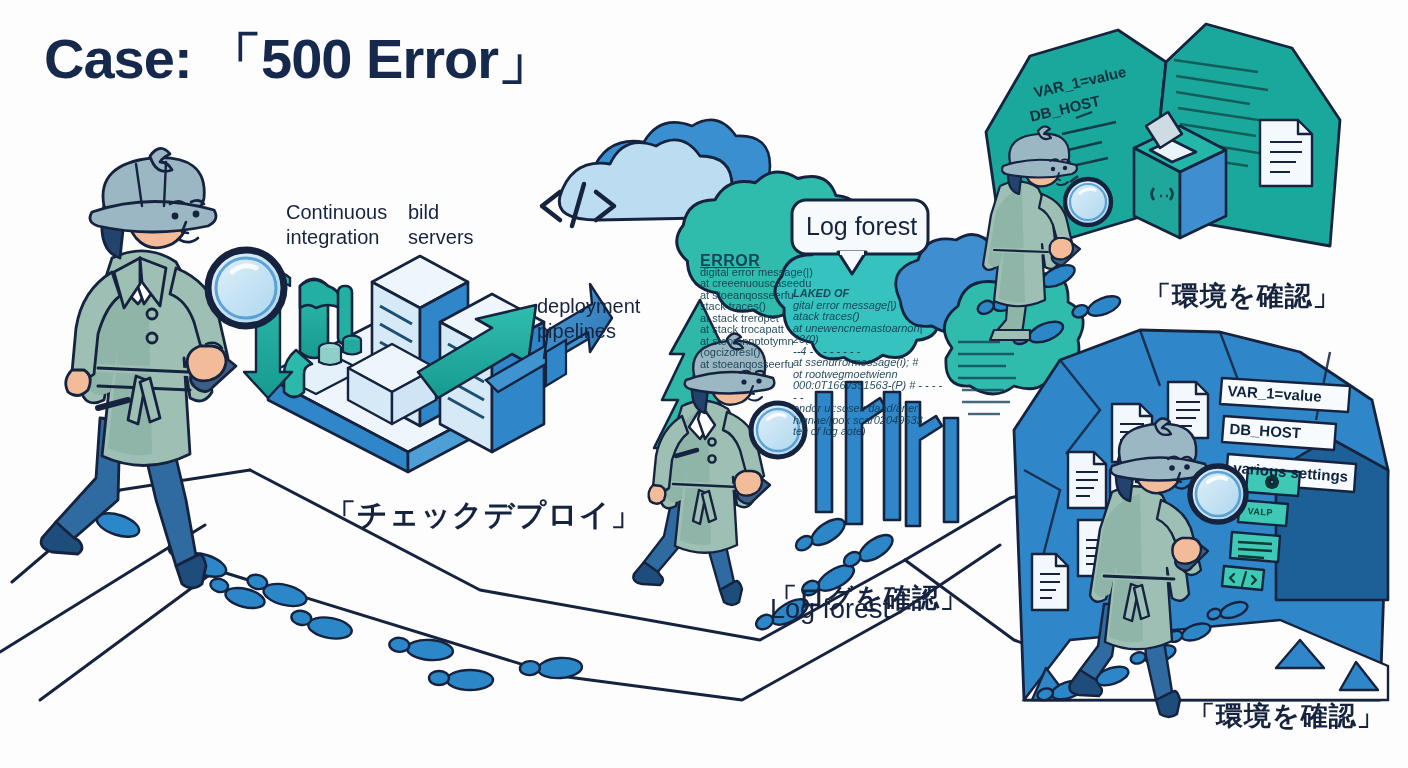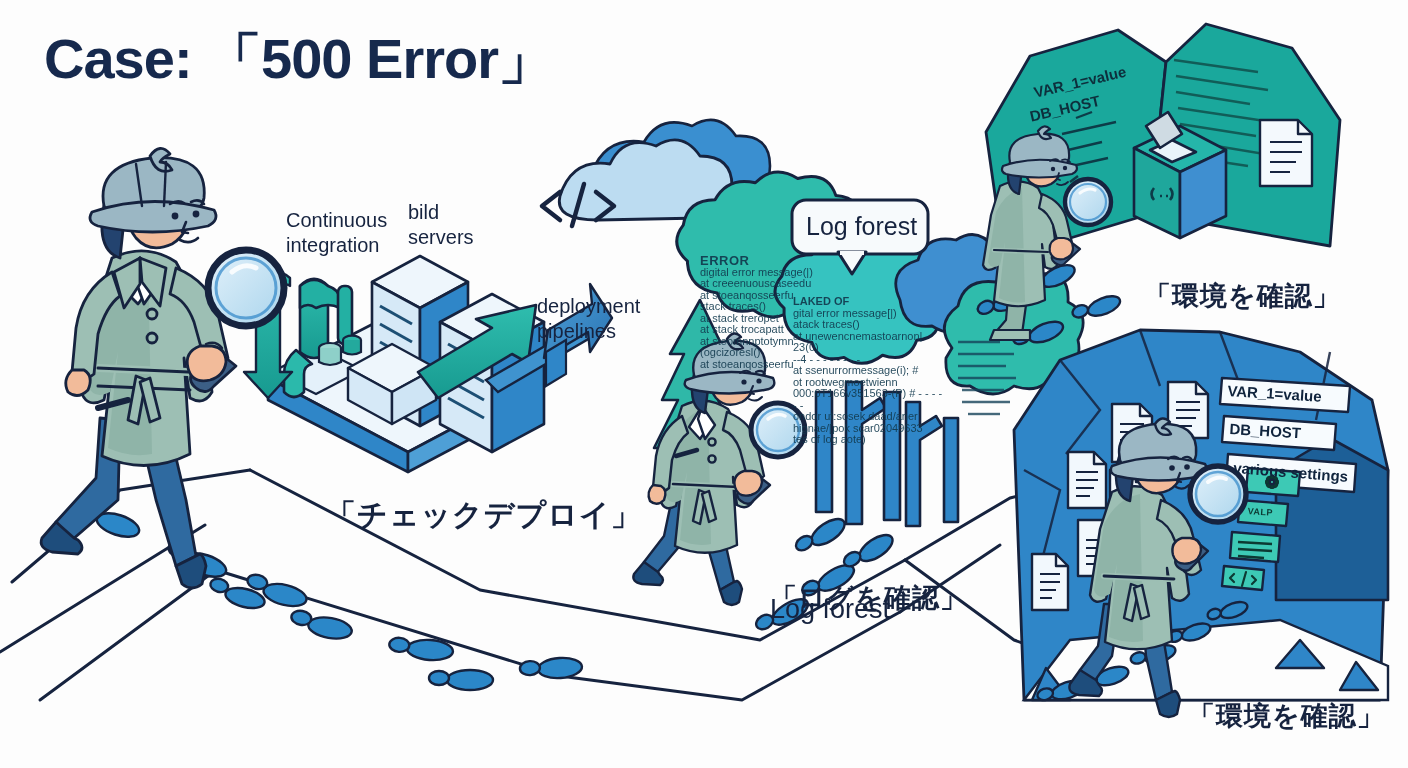--- a/index.html
+++ b/index.html
@@ -36,21 +36,21 @@
   .bubble-txt{
     font-size:25px;color:#16233f;
   }
 
   
   .logtxt{
     font-size:11px;line-height:11.5px;
     color:#123a4e;font-family:"Liberation Sans","DejaVu Sans",sans-serif;
     opacity:.92;
   }
-  .logtxt.b{font-weight:700;font-size:13px;letter-spacing:.5px;}
+  .logtxt.b{font-weight:700;font-size:16px;letter-spacing:.5px;text-decoration:underline;}
 
   .wall-code{
     font-size:15px;color:#0d2f3c;font-weight:600;
   }
   .tag-txt{font-size:15px;color:#10243d;font-weight:600;}
   .badge-txt{font-size:9px;color:#0c3a33;font-weight:700;letter-spacing:.5px;}
 </style>
 </head>
 <body>
 
@@ -633,21 +633,21 @@
         <circle cx="1218" cy="494" r="28" fill="none" stroke="#16233f" stroke-width="5.4"></circle>
         <circle cx="1218" cy="494" r="22" fill="none" stroke="#2f86c8" stroke-width="2.6" opacity=".7"></circle>
         <path d="M1208 482 q10 -7 18 -3" stroke="#ffffff" stroke-width="4" fill="none" opacity=".85"></path>
         <path d="M1182 538 q-12 4 -9 17 q3 11 17 8 q10 -3 11 -13 q0 -11 -11 -12 z" fill="#f2bb9a"></path>
       </g>
     </g>
   </svg>
 
   <div class="htxt" id="title">Case: 「500 Error」</div>
 
-  <div class="htxt lbl" style="left:286px;top:208px;">Continuous
+  <div class="htxt lbl" style="left:286px;top:200px;">Continuous
 integration</div>
   <div class="htxt lbl" style="left:408px;top:200px;">bild
 servers</div>
   <div class="htxt lbl" style="left:537px;top:294px;">deployment
 pipelines</div>
   <div class="htxt jp-big" style="left:326px;top:495px;">「チェックデプロイ」</div>
 
   <div class="htxt bubble-txt" style="left:806px;top:212px;">Log forest</div>
 
   <div style="position:absolute;left:700px;top:255px;width:140px;">
@@ -656,21 +656,21 @@
     <div class="logtxt">  at creeenuouscaseedu</div>
     <div class="logtxt">  at stoeanqosseerfu</div>
     <div class="logtxt">stack traces()</div>
     <div class="logtxt">  at stack treropet</div>
     <div class="logtxt">  at stack trocapatt</div>
     <div class="logtxt">  at steomnnptotymn</div>
     <div class="logtxt">(ogcizoresl()</div>
     <div class="logtxt">  at stoeanqosseerfu</div>
   </div>
 
-  <div style="position:absolute;left:793px;top:296px;width:150px;">
+  <div style="position:absolute;left:793px;top:288px;width:150px;font-style:italic;">
     <div class="logtxt" style="font-weight:700">LAKED OF</div>
     <div class="logtxt">gital error message[|)</div>
     <div class="logtxt"> atack traces()</div>
     <div class="logtxt">  at unewencnemastoarnon|</div>
     <div class="logtxt">23(0)</div>
     <div class="logtxt">--4 - - - - - - - -</div>
     <div class="logtxt">  at ssenurrormessage(i); #</div>
     <div class="logtxt">  ot rootwegmoetwienn</div>
     <div class="logtxt">000:0T166v351563-(P) # - - - - - -</div>
     <div class="logtxt">ondor ut:sosek daad/aner</div>

